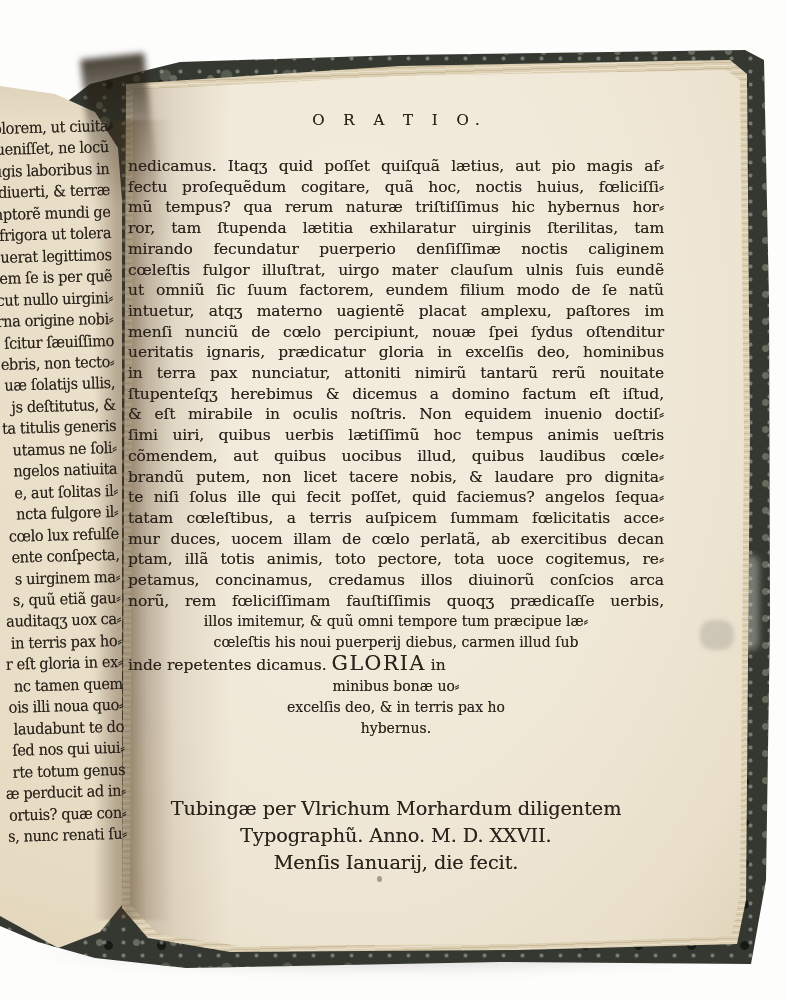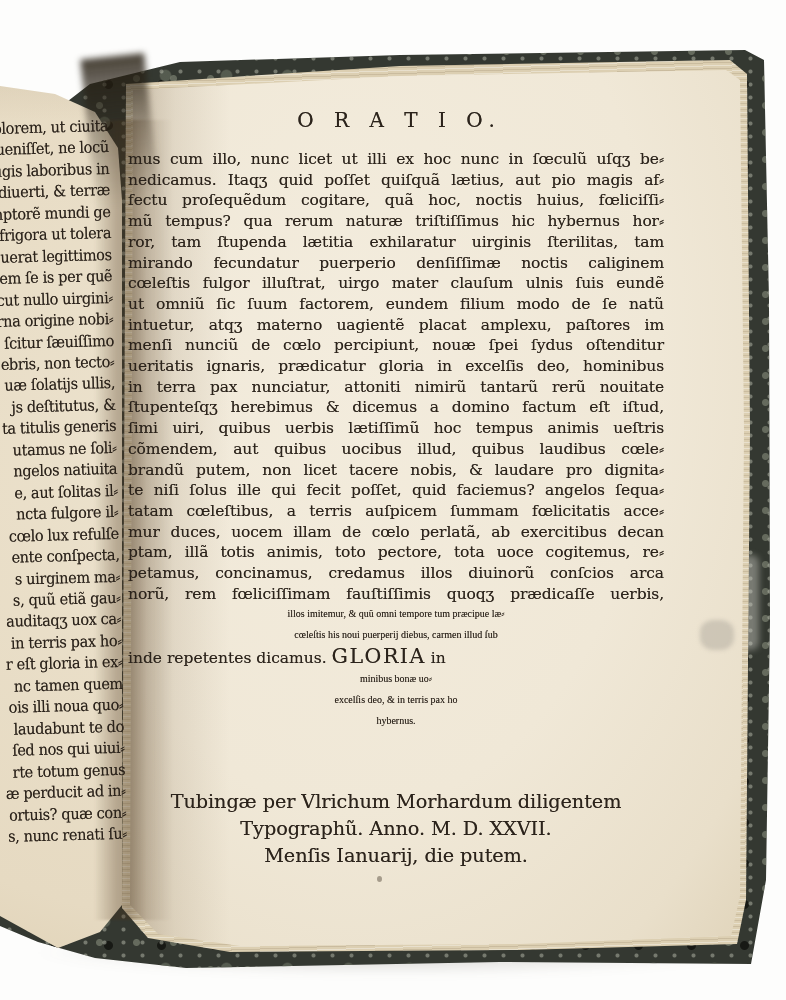--- a/index.html
+++ b/index.html
@@ -94,33 +94,32 @@
   .lline{
     font-size:15.6px;line-height:21.45px;letter-spacing:-.4px;
     text-align:right;white-space:nowrap;
     text-shadow:0 0 .5px rgba(43,35,27,.55);
   }
 
   .right-text{
     position:absolute;left:128px;top:108px;width:536px;color:#2b231b;
   }
   .heading{
-    font-size:20px;letter-spacing:7px;text-align:center;padding-left:7px;
-    line-height:24px;margin-bottom:17px;
+    font-size:15px;letter-spacing:7px;text-align:center;padding-left:7px;
+    line-height:24px;margin-bottom:24px;
     text-shadow:0 0 .5px rgba(43,35,27,.6);
   }
   .bline{
     font-size:15.5px;line-height:20.7px;letter-spacing:-.1px;
     text-align:justify;text-align-last:justify;white-space:nowrap;
     text-shadow:0 0 .5px rgba(43,35,27,.55);
   }
   .tline{
-    font-size:10px;line-height:20.7px;text-align:center;
-    text-shadow:0 0 .5px rgba(43,35,27,.55);
-    font-family:Liberation Serif, serif;
+    font-size:14px;line-height:20.7px;text-align:center;
+    text-shadow:0 0 .5px rgba(43,35,27,.55);
   }
   .gloria-line{
     font-size:15.5px;line-height:21.5px;text-align:left;
     text-shadow:0 0 .5px rgba(43,35,27,.55);
   }
   .gloria-large{font-size:20.5px;letter-spacing:1.5px;}
   .colophon{margin-top:57px;}
   .cline{
     font-size:19.3px;line-height:27px;text-align:center;letter-spacing:-.1px;
     text-shadow:0 0 .6px rgba(43,35,27,.55);
@@ -188,33 +187,33 @@
     <div class="lline">rte totum genus</div>
     <div class="lline">æ perducit ad in⸗</div>
     <div class="lline">ortuis? quæ con⸗</div>
     <div class="lline">s, nunc renati ſu⸗</div>
   </div>
 
 <div class="right-text">
   <div class="heading">O R A T I O.</div>
 
   <div>
-      <div class="bline">mus cum illo, nunc licet ut illi ex hoc nunc in ſœculũ uſqʒ be⸗</div>
       <div class="bline">nedicamus. Itaqʒ quid poſſet quiſquã lætius, aut pio magis af⸗</div>
       <div class="bline">fectu proſequẽdum cogitare, quã hoc, noctis huius, fœliciſſi⸗</div>
       <div class="bline">mũ tempus? qua rerum naturæ triſtiſſimus hic hybernus hor⸗</div>
       <div class="bline">ror, tam ſtupenda lætitia exhilaratur uirginis ſterilitas, tam</div>
       <div class="bline">mirando fecundatur puerperio denſiſſimæ noctis caliginem</div>
       <div class="bline">cœleſtis fulgor illuſtrat, uirgo mater clauſum ulnis ſuis eundẽ</div>
       <div class="bline">ut omniũ ſic ſuum factorem, eundem filium modo de ſe natũ</div>
       <div class="bline">intuetur, atqʒ materno uagientẽ placat amplexu, paſtores im</div>
       <div class="bline">menſi nunciũ de cœlo percipiunt, nouæ ſpei ſydus oſtenditur</div>
       <div class="bline">ueritatis ignaris, prædicatur gloria in excelſis deo, hominibus</div>
       <div class="bline">in terra pax nunciatur, attoniti nimirũ tantarũ rerũ nouitate</div>
       <div class="bline">ſtupenteſqʒ herebimus &amp; dicemus a domino factum eſt iſtud,</div>
+      <div class="bline">&amp; eſt mirabile in oculis noſtris. Non equidem inuenio doctiſ⸗</div>
       <div class="bline">ſimi uiri, quibus uerbis lætiſſimũ hoc tempus animis ueſtris</div>
       <div class="bline">cõmendem, aut quibus uocibus illud, quibus laudibus cœle⸗</div>
       <div class="bline">brandũ putem, non licet tacere nobis, &amp; laudare pro dignita⸗</div>
       <div class="bline">te niſi ſolus ille qui fecit poſſet, quid faciemus? angelos ſequa⸗</div>
       <div class="bline">tatam cœleſtibus, a terris auſpicem ſummam fœlicitatis acce⸗</div>
       <div class="bline">mur duces, uocem illam de cœlo perlatã, ab exercitibus decan</div>
       <div class="bline">ptam, illã totis animis, toto pectore, tota uoce cogitemus, re⸗</div>
       <div class="bline">petamus, concinamus, credamus illos diuinorũ conſcios arca</div>
       <div class="bline">norũ, rem fœliciſſimam fauſtiſſimis quoqʒ prædicaſſe uerbis,</div>
     </div>
@@ -230,18 +229,18 @@
 
   <div>
       <div class="tline">minibus bonæ uo⸗</div>
       <div class="tline">excelſis deo, &amp; in terris pax ho</div>
       <div class="tline">hybernus.</div>
     </div>
 
   <div class="colophon">
       <div class="cline">Tubingæ per Vlrichum Morhardum diligentem</div>
       <div class="cline">Typographũ. Anno. M. D. XXVII.</div>
-      <div class="cline">Menſis Ianuarij, die putem.</div>
+      <div class="cline">Menſis Ianuarij, die fecit.</div>
     </div>
 </div>
 
 <div class="page-smudge"></div>
 <div class="page-speck"></div>
 
 </body></html>

